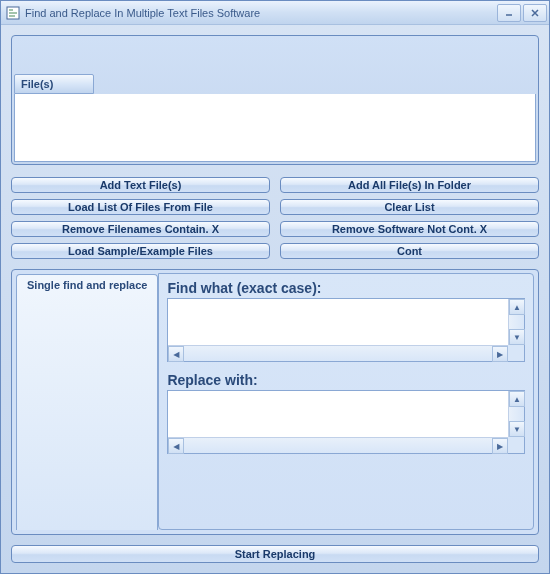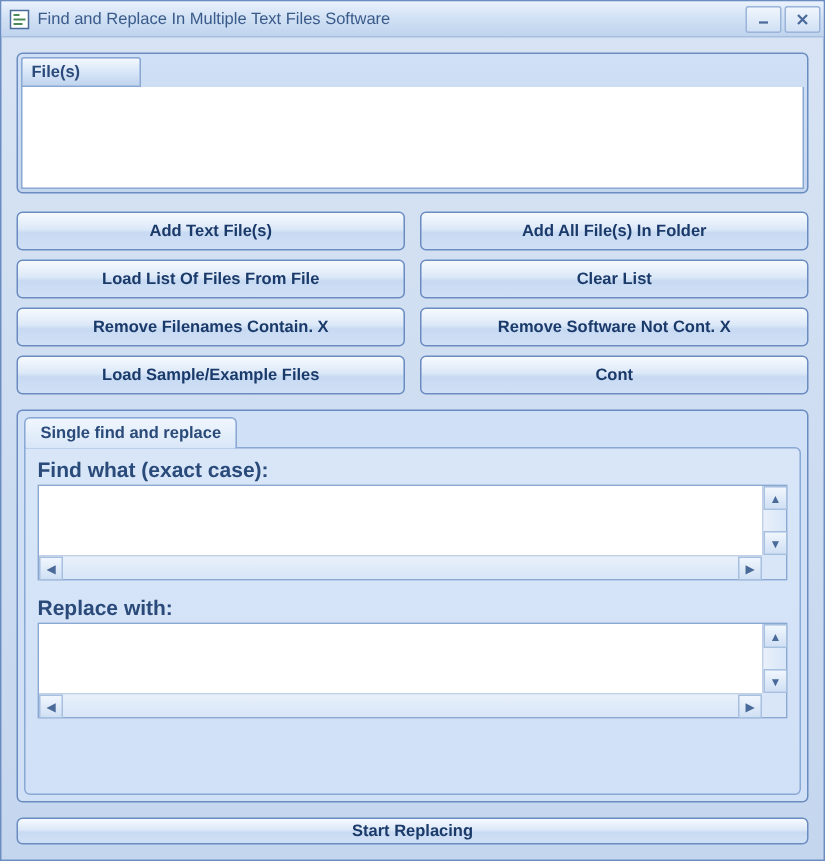--- a/index.html
+++ b/index.html
@@ -73,52 +73,53 @@
   height: 20px;
   background: linear-gradient(to bottom, #f4f8fd 0%, #d8e6f8 50%, #c0d4ee 100%);
   border: 1px solid #8aa8d4;
   border-radius: 2px 2px 0 0;
   display: flex;
   align-items: center;
   padding: 0 6px;
   font-weight: bold;
   color: #2a4a7a;
   width: 80px;
+  margin-top: 36px;
 }
 .files-list {
   height: 68px;
   background: #fff;
   border: 1px solid #8aa8d4;
   border-top: none;
 }
 .button-grid {
   display: grid;
   grid-template-columns: 1fr 1fr;
   gap: 6px 10px;
   margin-bottom: 10px;
 }
 .btn {
-  height: 26px;
+  height: 16px;
   background: linear-gradient(to bottom, #f6faff 0%, #dce8f8 45%, #c8daf2 55%, #d0e0f6 100%);
   border: 1px solid #6a8cc0;
   border-radius: 4px;
   font-weight: bold;
   font-size: 11px;
   color: #1a3a6a;
   font-family: inherit;
   cursor: pointer;
 }
 .tabs-panel {
   flex: 1;
   border: 1px solid #6a8cc0;
   border-radius: 4px;
   background: #d0e0f6;
   padding: 4px;
   display: flex;
-  flex-direction: column;
+  flex-direction: row;
   margin-bottom: 10px;
 }
 .tabs-header {
   display: flex;
   margin-bottom: 0;
 }
 .tab {
   padding: 4px 10px;
   border: 1px solid #8aa8d4;
   border-bottom: none;

